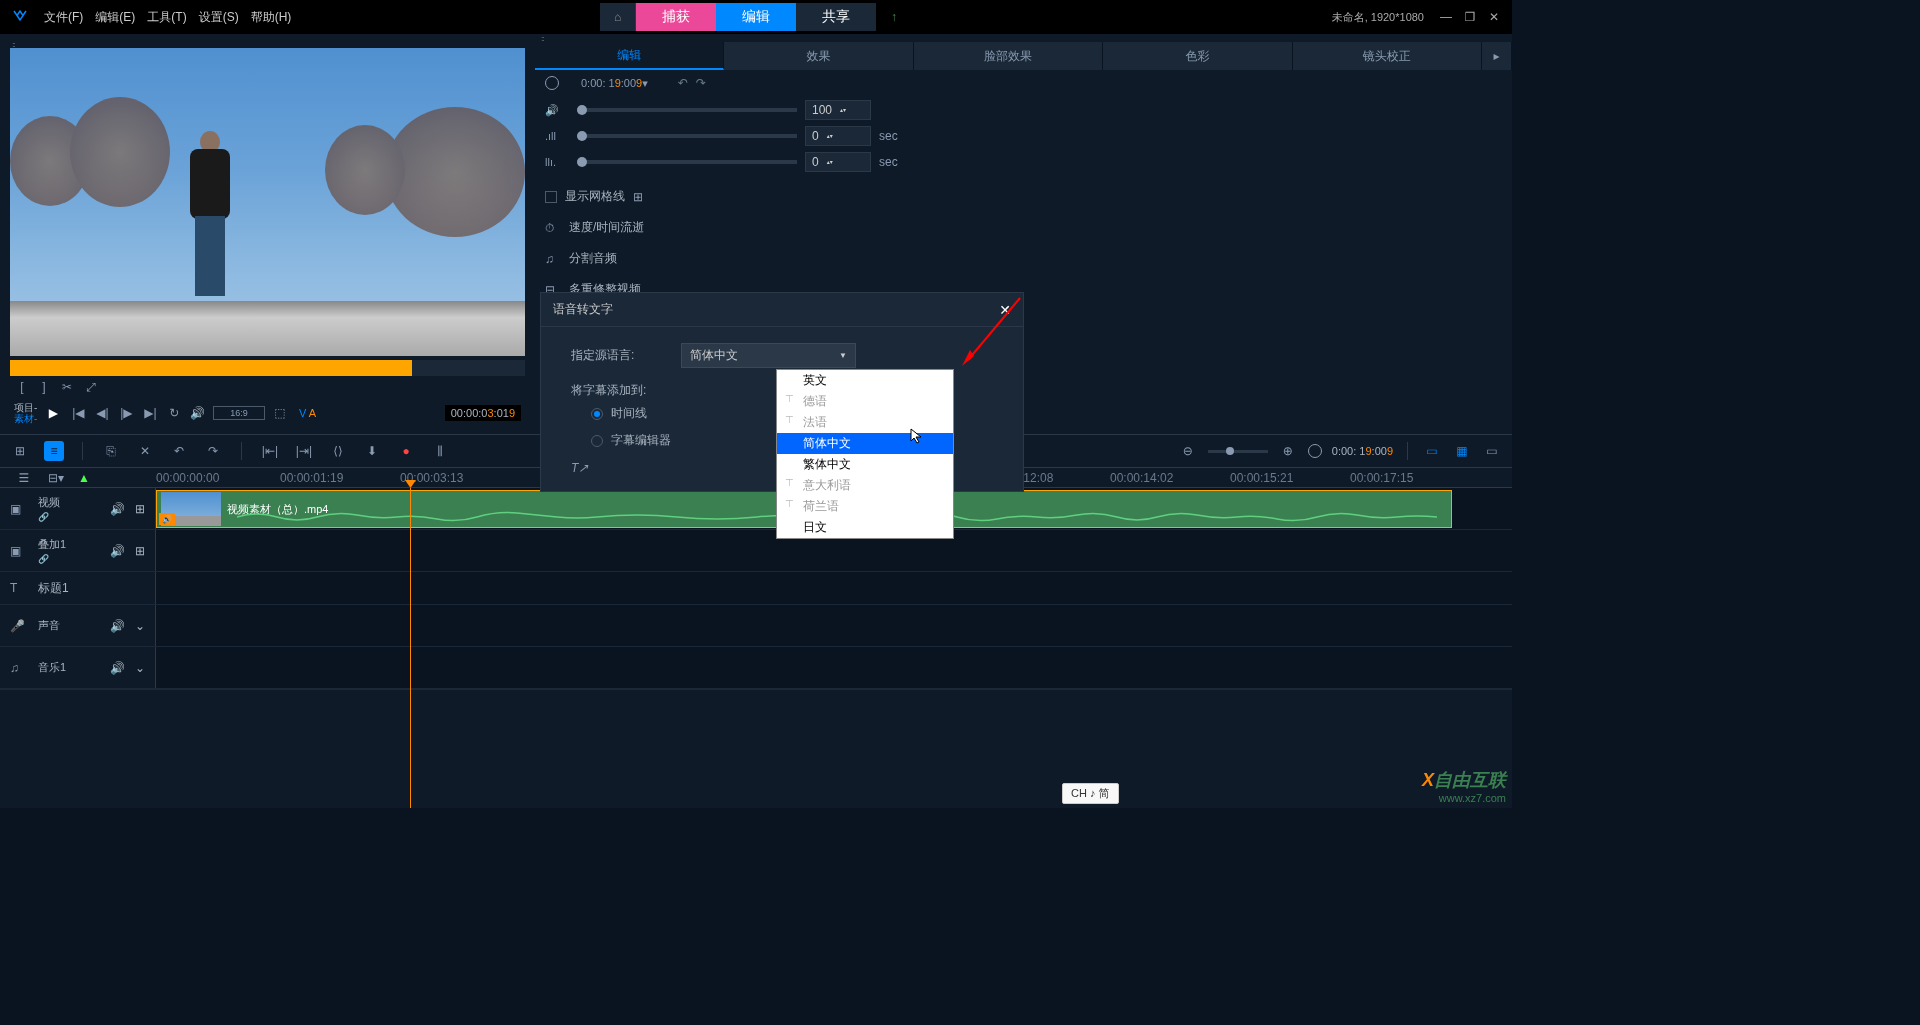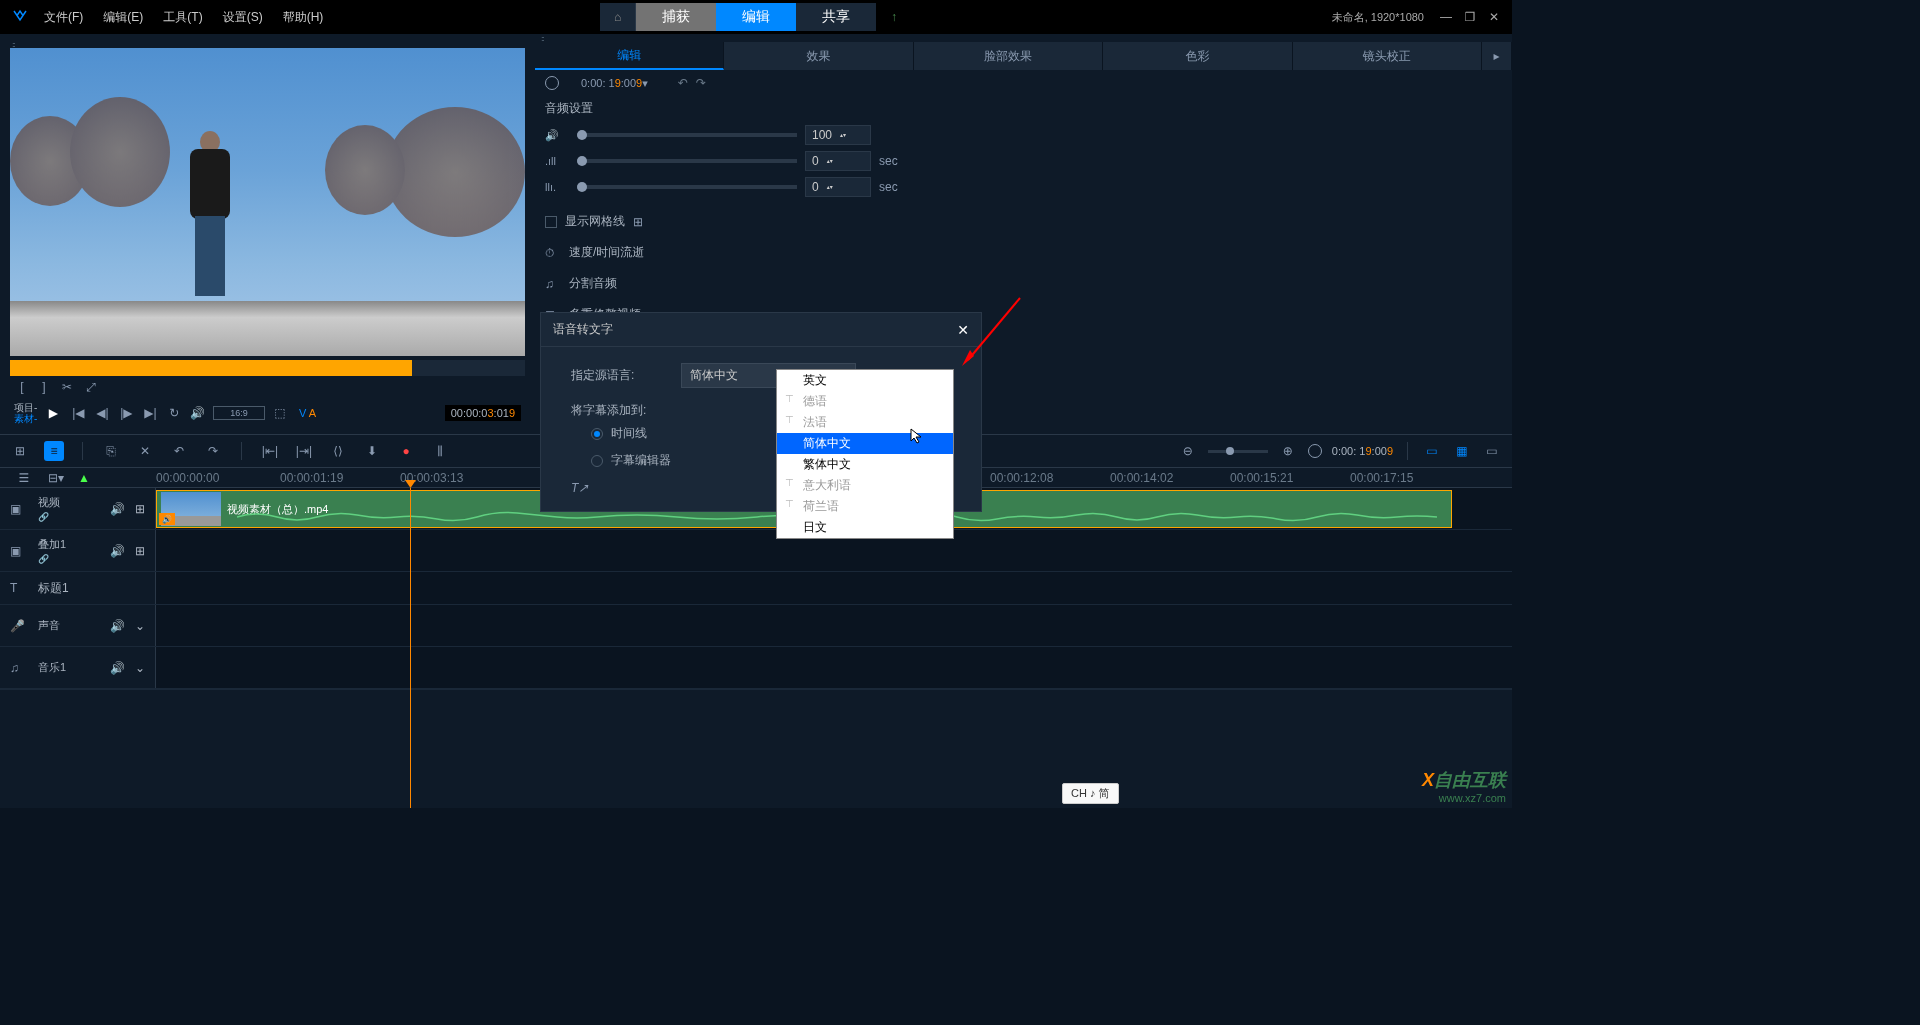--- a/index.html
+++ b/index.html
@@ -2,26 +2,26 @@
 <html><head>
 <meta charset="utf-8">
 <style>
 * { margin: 0; padding: 0; box-sizing: border-box; font-family: "Microsoft YaHei", sans-serif; }
 body { background: #0a1420; color: #aab4c0; font-size: 12px; width: 1512px; height: 808px; overflow: hidden; position: relative; }
 
 
 .menubar { height: 34px; background: #000; display: flex; align-items: center; padding: 0 8px; }
 .logo { width: 24px; height: 24px; display: flex; align-items: center; justify-content: center; margin-right: 12px; }
 .logo svg { width: 18px; height: 18px; }
-.menu-items { display: flex; gap: 20px; }
+.menu-items { display: flex; gap: 12px; }
 .menu-item { color: #ccc; cursor: pointer; }
 .menu-center { position: absolute; left: 50%; transform: translateX(-50%); display: flex; align-items: center; gap: 0; }
 .home-btn { background: #1a2838; width: 36px; height: 28px; display: flex; align-items: center; justify-content: center; color: #888; border-right: 1px solid #2a3848; }
 .tab-btn { width: 80px; height: 28px; display: flex; align-items: center; justify-content: center; color: #fff; font-size: 14px; cursor: pointer; }
-.tab-capture { background: #737373; font-family: Liberation Serif, serif; }
+.tab-capture { background: #ec4899; font-family: Liberation Serif, serif; }
 .tab-edit { background: #0088ff; }
 .tab-share { background: #1a2838; }
 .upload-icon { width: 36px; height: 28px; display: flex; align-items: center; justify-content: center; color: #4a9050; }
 .window-controls { margin-left: auto; display: flex; gap: 4px; align-items: center; }
 .win-label { color: #aaa; margin-right: 8px; font-size: 11px; }
 .win-btn { width: 20px; height: 16px; color: #aaa; display: flex; align-items: center; justify-content: center; }
 
 
 .main-area { display: flex; height: 400px; }
 
@@ -75,21 +75,21 @@
 .unit { color: #8a9ab0; width: 24px; }
 
 .options-grid { display: flex; padding: 6px 10px; gap: 120px; }
 .options-col { display: flex; flex-direction: column; gap: 14px; }
 .option-row { display: flex; align-items: center; gap: 8px; color: #aab4c0; cursor: pointer; }
 .checkbox { width: 12px; height: 12px; border: 1px solid #4a5a6a; }
 .option-icon { width: 16px; color: #8a9ab0; }
 .option-row.disabled { color: #4a5a6a; }
 
 
-.speech-dialog { position: absolute; left: 540px; top: 312px; width: 442px; background: #1a2838; border: 1px solid #2a3848; z-index: 100; }
+.speech-dialog { position: absolute; left: 540px; top: 292px; width: 484px; background: #1a2838; border: 1px solid #2a3848; z-index: 100; }
 .dialog-header { display: flex; align-items: center; padding: 8px 12px; border-bottom: 1px solid #2a3848; }
 .dialog-title { color: #ccc; font-size: 12px; }
 .dialog-close { margin-left: auto; color: #fff; cursor: pointer; font-size: 14px; }
 .dialog-body { padding: 16px 30px; }
 .dialog-row { display: flex; align-items: center; margin-bottom: 14px; }
 .dialog-label { width: 110px; color: #aab4c0; }
 .dialog-select { width: 175px; background: #2a3848; border: 1px solid #3a4858; padding: 3px 8px; color: #ccc; display: flex; align-items: center; cursor: pointer; }
 .dialog-select .arrow { margin-left: auto; font-size: 8px; }
 .radio-group { display: flex; flex-direction: column; gap: 10px; margin-left: 20px; margin-top: 6px; }
 .radio-option { display: flex; align-items: center; gap: 8px; color: #aab4c0; cursor: pointer; }
@@ -241,21 +241,20 @@
     </div>
     <div class="time-row">
       <span class="clock-icon"></span>
       <span class="time-display">0:00: 1<span class="orange">9</span>:00<span class="orange">9</span>▾</span>
       <div class="undo-btns">
         <span class="undo-btn">↶</span>
         <span class="undo-btn">↷</span>
       </div>
     </div>
     <div class="audio-settings">
-      <div class="section-title">音频设置</div>
       <div class="slider-row">
         <span class="slider-icon">🔊</span>
         <div class="slider-track">
             <div class="slider-thumb" style="left:0"></div>
           </div>
         <div class="value-box">
             <span>100</span>
             <span class="spinner">▴▾</span>
           </div>
       </div>

